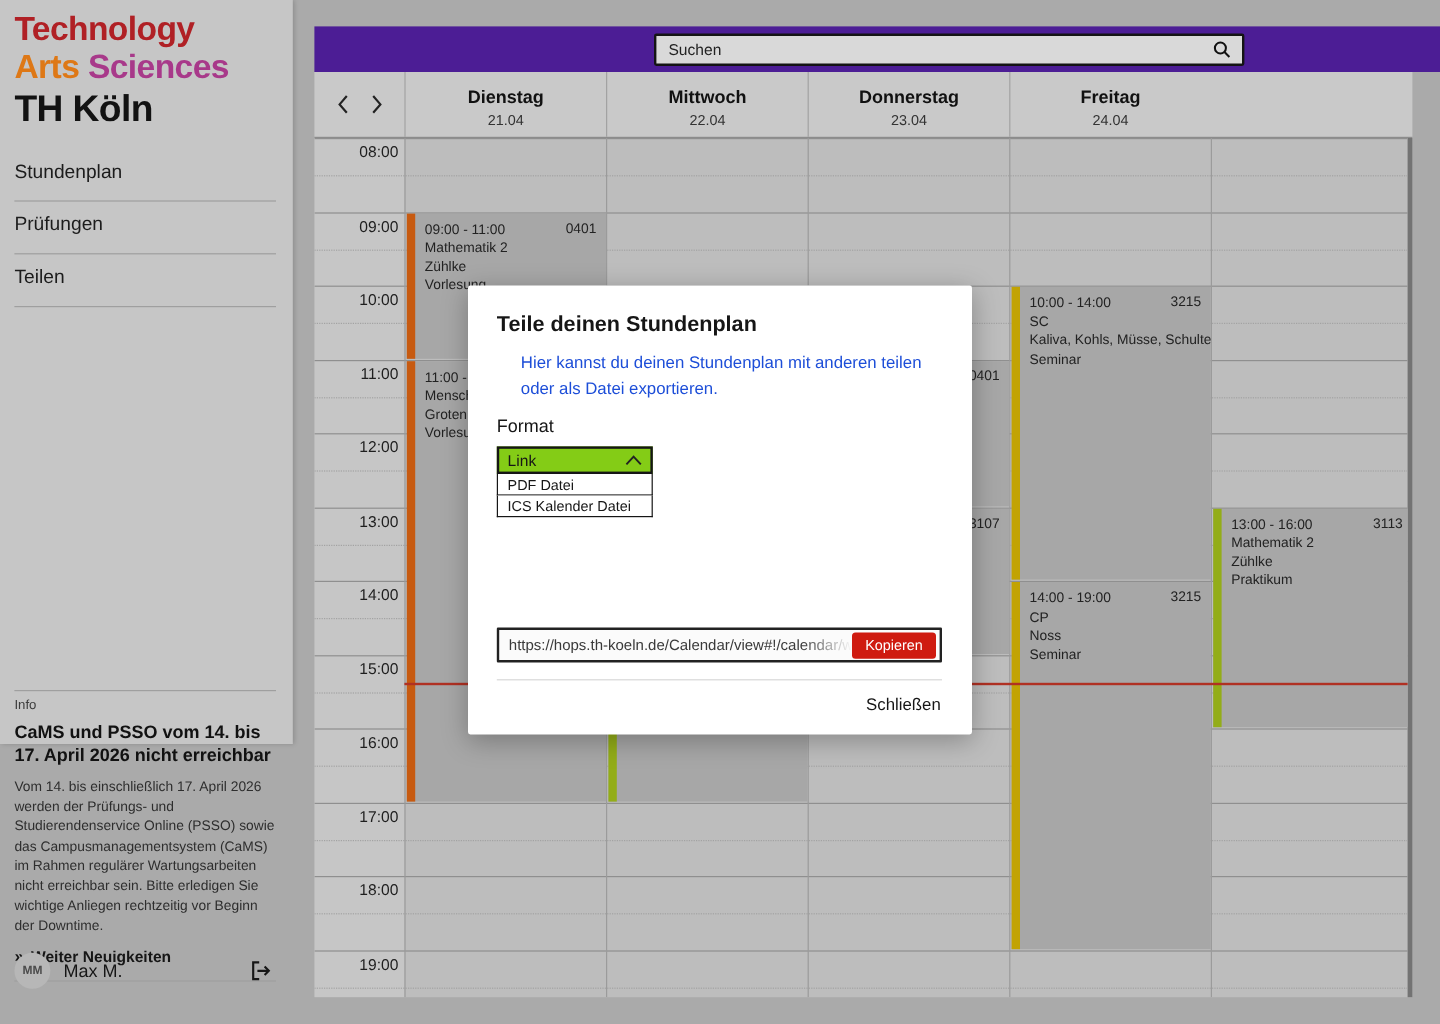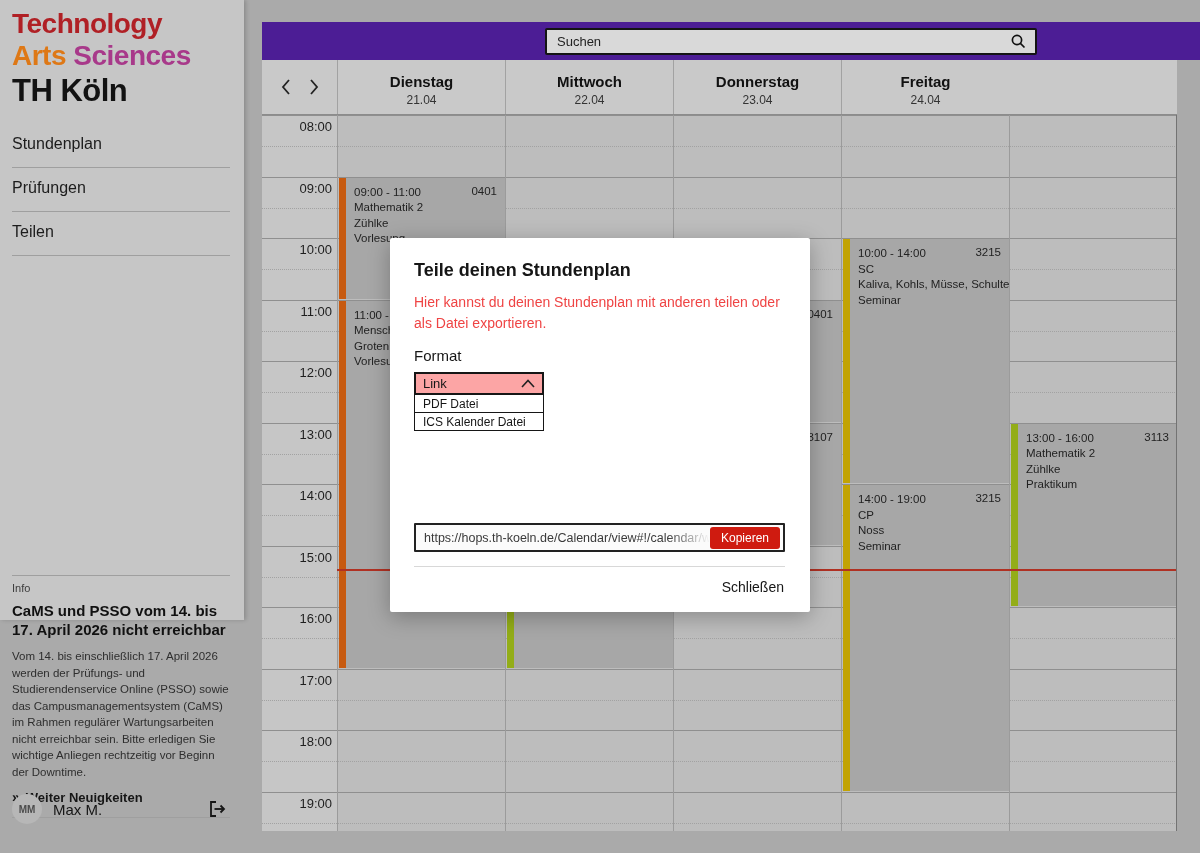--- a/index.html
+++ b/index.html
@@ -76,21 +76,21 @@
   .nav-cell { width:75px; display:flex; align-items:center; justify-content:center; gap:14px; }
   .nav-arrow { width:14px; height:18px; cursor:pointer; }
   .day-col-h {
     width:168px; border-left:1px solid #a2a2a2; text-align:center; padding-top:13px;
   }
   .day-col-h .dname { font-size:15px; font-weight:700; color:#111; }
   .day-col-h .ddate { font-size:12px; color:#333; margin-top:3px; }
 
   .grid {
     position:absolute; left:0; top:115px; width:915px; height:716px;
-    background:#bdbdbd; overflow:hidden; border-right:1px solid #737373;
+    background:#bdbdbd; overflow:hidden; border-right:4px solid #737373;
   }
   .hour-row {
     position:absolute; left:0; width:915px; border-top:1px solid #8f8f8f;
   }
   .hour-row .half { position:absolute; left:0; right:0; top:50%; border-top:1px dotted #a2a2a2; }
   .hour-row.partial .half { top:30.75px; }
   .time-label {
     position:absolute; right:845px; top:3px; font-size:13px; color:#1e1e1e; white-space:nowrap;
   }
   .timecol-bg { position:absolute; left:0; top:0; width:75px; height:716px; background:#c6c6c6; }
@@ -107,25 +107,25 @@
     position:absolute; left:75px; width:840px; height:2px; background:#b03123; z-index:8;
   }
 
   
   .modal {
     position:absolute; left:390px; top:238px; width:420px; height:374px;
     background:#ffffff; border-radius:2px; box-shadow:0 5px 22px rgba(0,0,0,.28);
     z-index:50; padding:22px 24px;
   }
   .modal-title { font-size:18px; font-weight:700; color:#161616; }
-  .modal-sub { margin-top:11px; font-size:14px; line-height:1.48; color:#ef4444; }
+  .modal-sub { margin-top:11px; font-size:14px; line-height:1.48; color:#1d4ed8;margin-left:20px; }
   .format-label { margin-top:14px; font-size:15px; font-weight:500; color:#161616; }
   .select-wrap { margin-top:8px; width:130px; }
   .select-head {
-    height:23px; border:2px solid #161616; background:#fca5a5;
+    height:23px; border:2px solid #161616; background:#84cc16;
     display:flex; align-items:center; padding:0 7px; cursor:pointer;
   }
   .select-head .sel-text { flex:1; font-size:13px; color:#161616; }
   .chevron-up { width:14px; height:9px; }
   .select-opt {
     height:18px; border:1px solid #161616; border-top:none; background:#fff;
     display:flex; align-items:center; padding:0 8px; font-size:12px; color:#161616; cursor:pointer;
   }
   .url-row {
     position:absolute; left:24px; right:25px; bottom:60px; height:29px;

